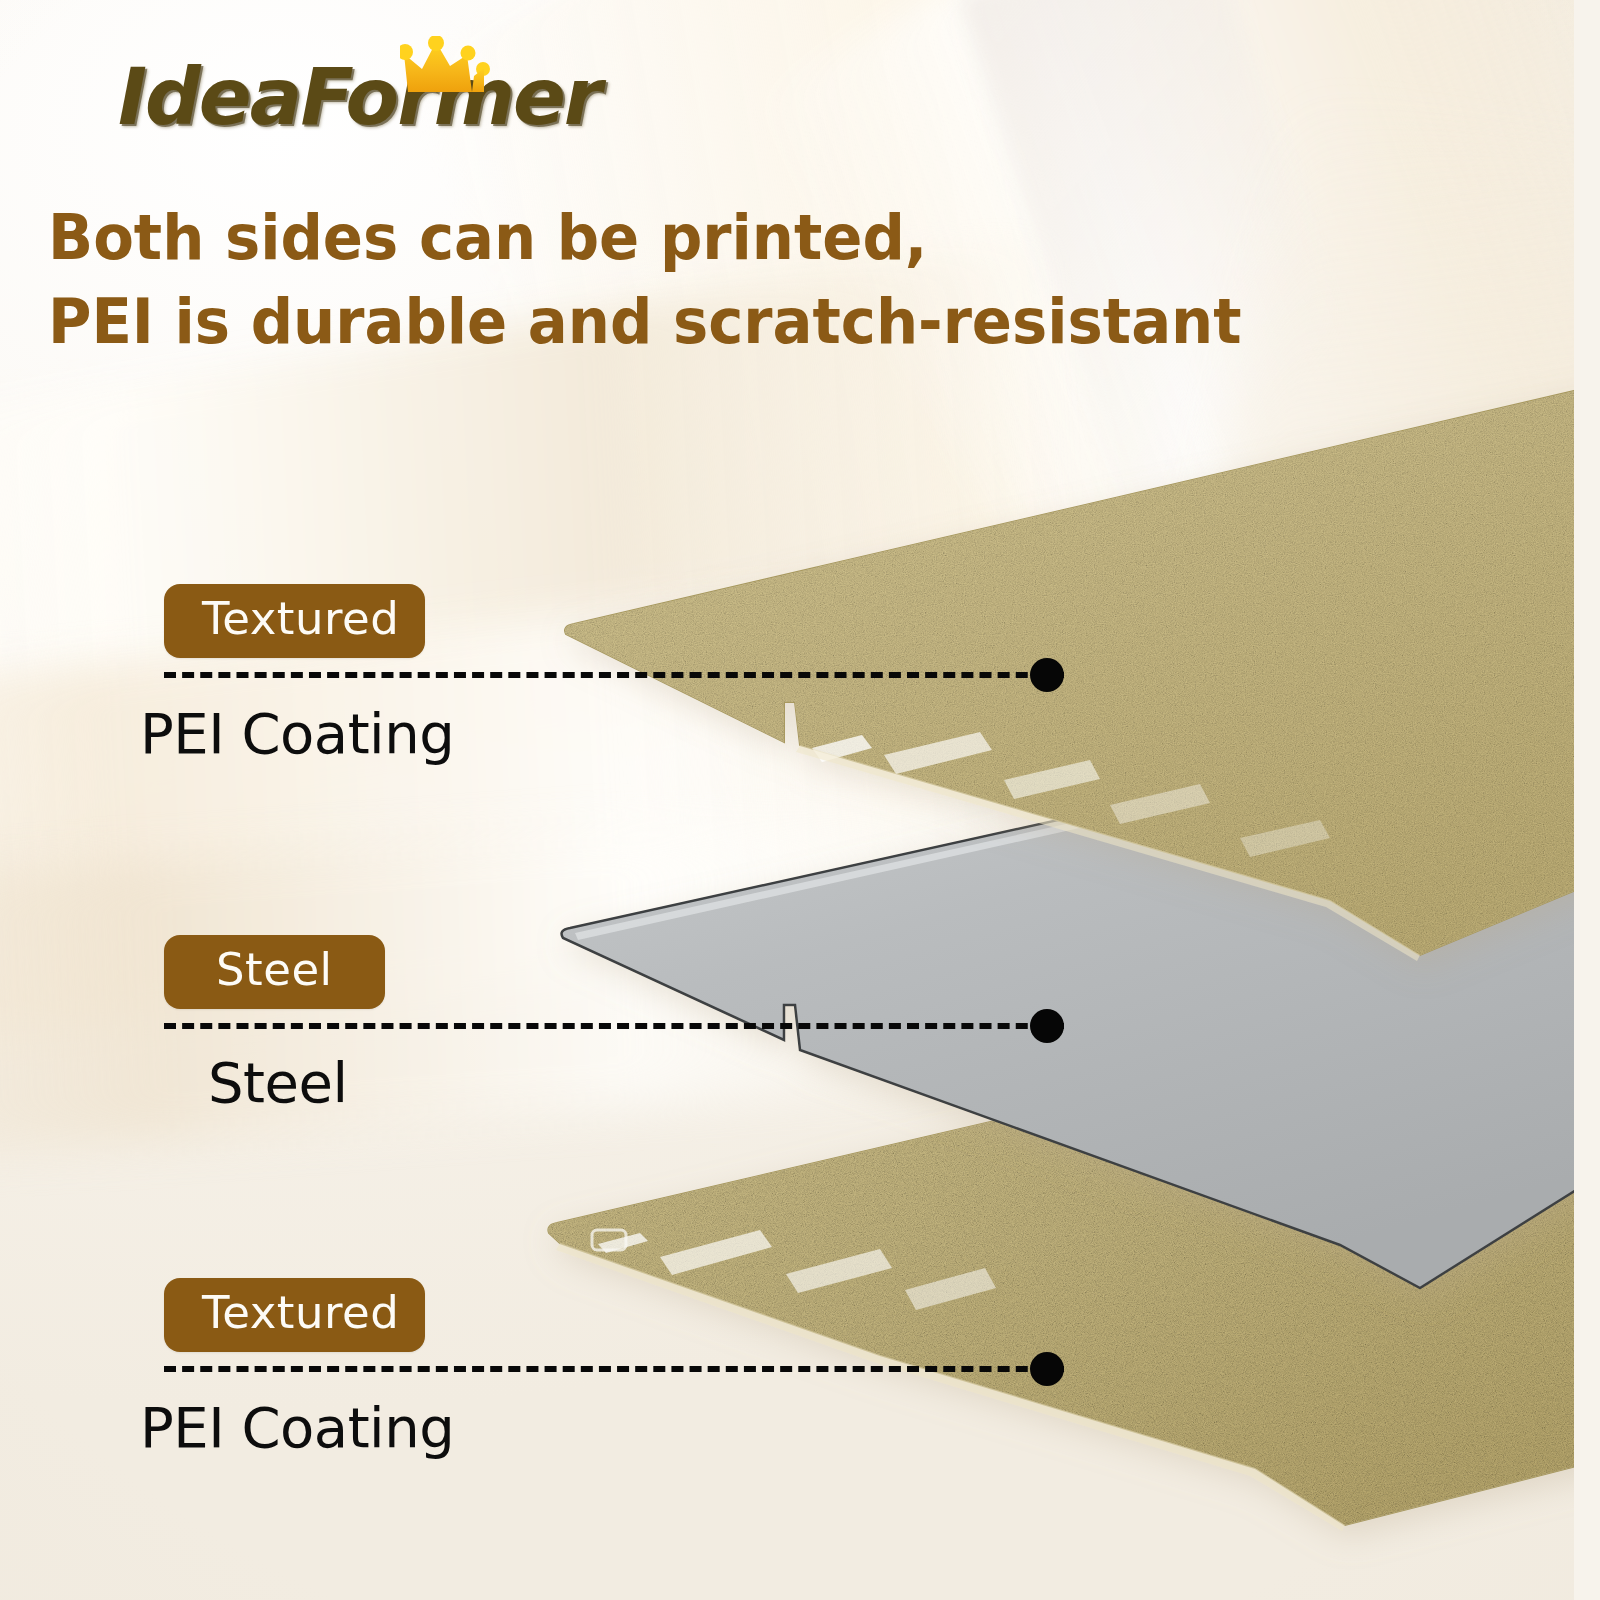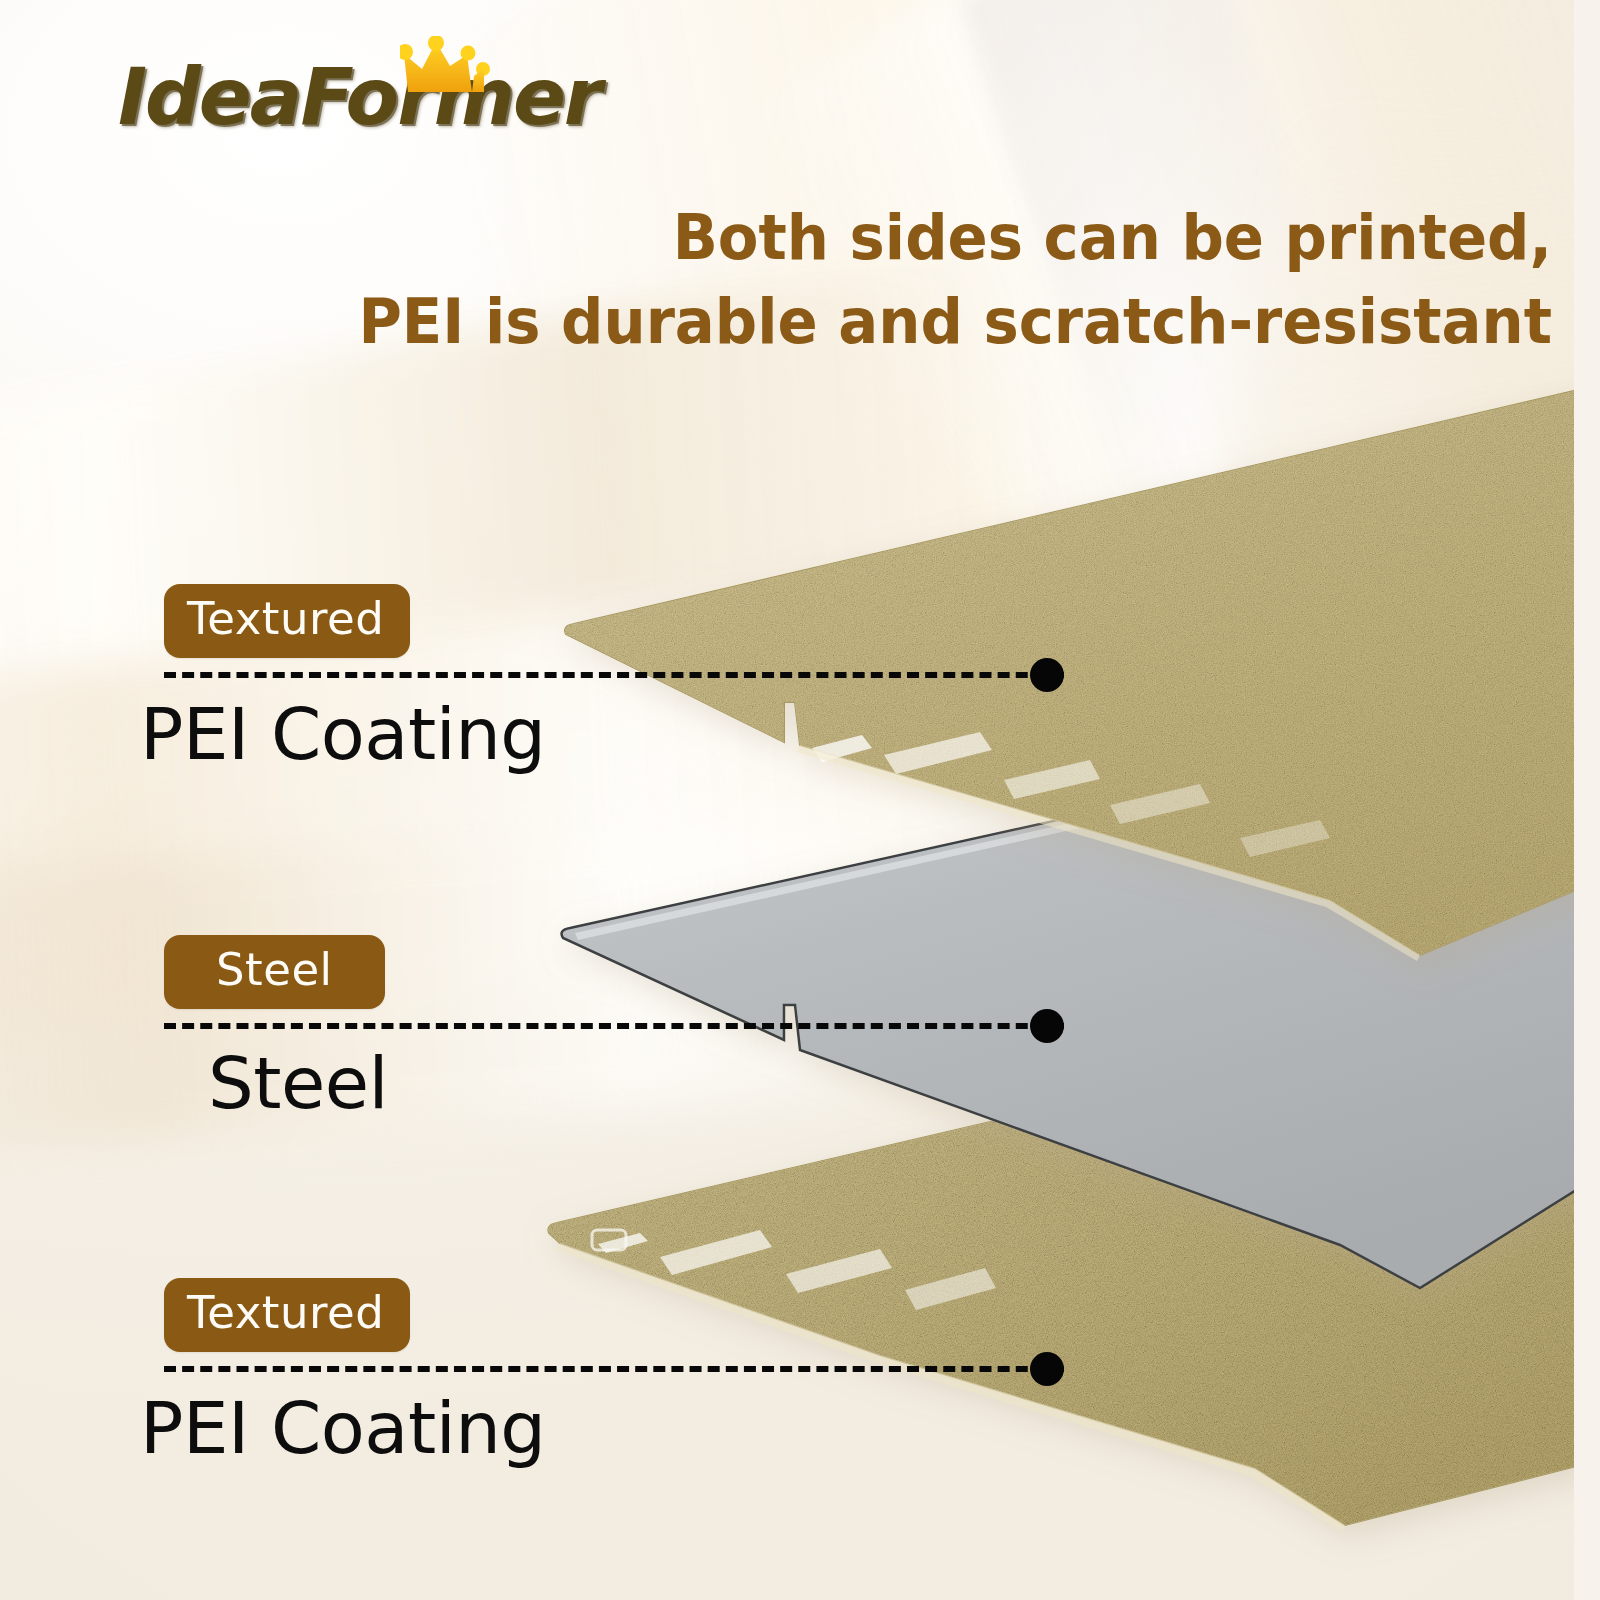--- a/index.html
+++ b/index.html
@@ -65,21 +65,21 @@
     font-size:78px;line-height:78px;letter-spacing:-2px;
     color:#5b4a16;
     text-shadow:2px 2px 0 rgba(60,48,12,.55), 3px 3px 3px rgba(90,75,30,.35);
     white-space:nowrap;
   }
   #crown{position:absolute;left:282px;top:-22px;width:90px;height:62px;}
 
   
   #headline{
     position:absolute;left:0;top:196px;width:1600px;
-    text-align:right;
+    text-align:left;
   }
   .hl-line{
     font-family:"DejaVu Sans",sans-serif;
     font-weight:bold;
     color:#8B5A16;
     font-size:63px;
     line-height:84px;
     letter-spacing:0px;
     transform:scaleX(.94);
     white-space:nowrap;
@@ -89,39 +89,39 @@
   #plates{position:absolute;inset:0;}
   .plate-svg{position:absolute;}
 
   
   .callout{position:absolute;}
   .badge{
     display:inline-block;
     background:#8a5a14;
     color:#fdfbf6;
     border-radius:16px;
-    padding:9px 26px 13px 23px;
+    padding:9px 26px 13px 38px;
     font-family:"DejaVu Sans",sans-serif;
     font-size:45px;
     line-height:52px;
     letter-spacing:.5px;
     box-shadow:0 1px 2px rgba(0,0,0,.08);
   }
   .dash-row{position:relative;height:6px;}
   .dash-line{
     position:absolute;left:0;top:0;height:0;
     border-top:6px dashed #080808;
   }
   .dot{
     position:absolute;width:34px;height:34px;border-radius:50%;
     background:#060606;
   }
   .sub-label{
     font-family:"DejaVu Sans",sans-serif;
-    font-size:72px;
+    font-size:56px;
     line-height:68px;
     color:#0d0d0d;
     letter-spacing:-.5px;
     white-space:nowrap;
   }
 </style>
 </head>
 <body>
 
 <div id="stage">

